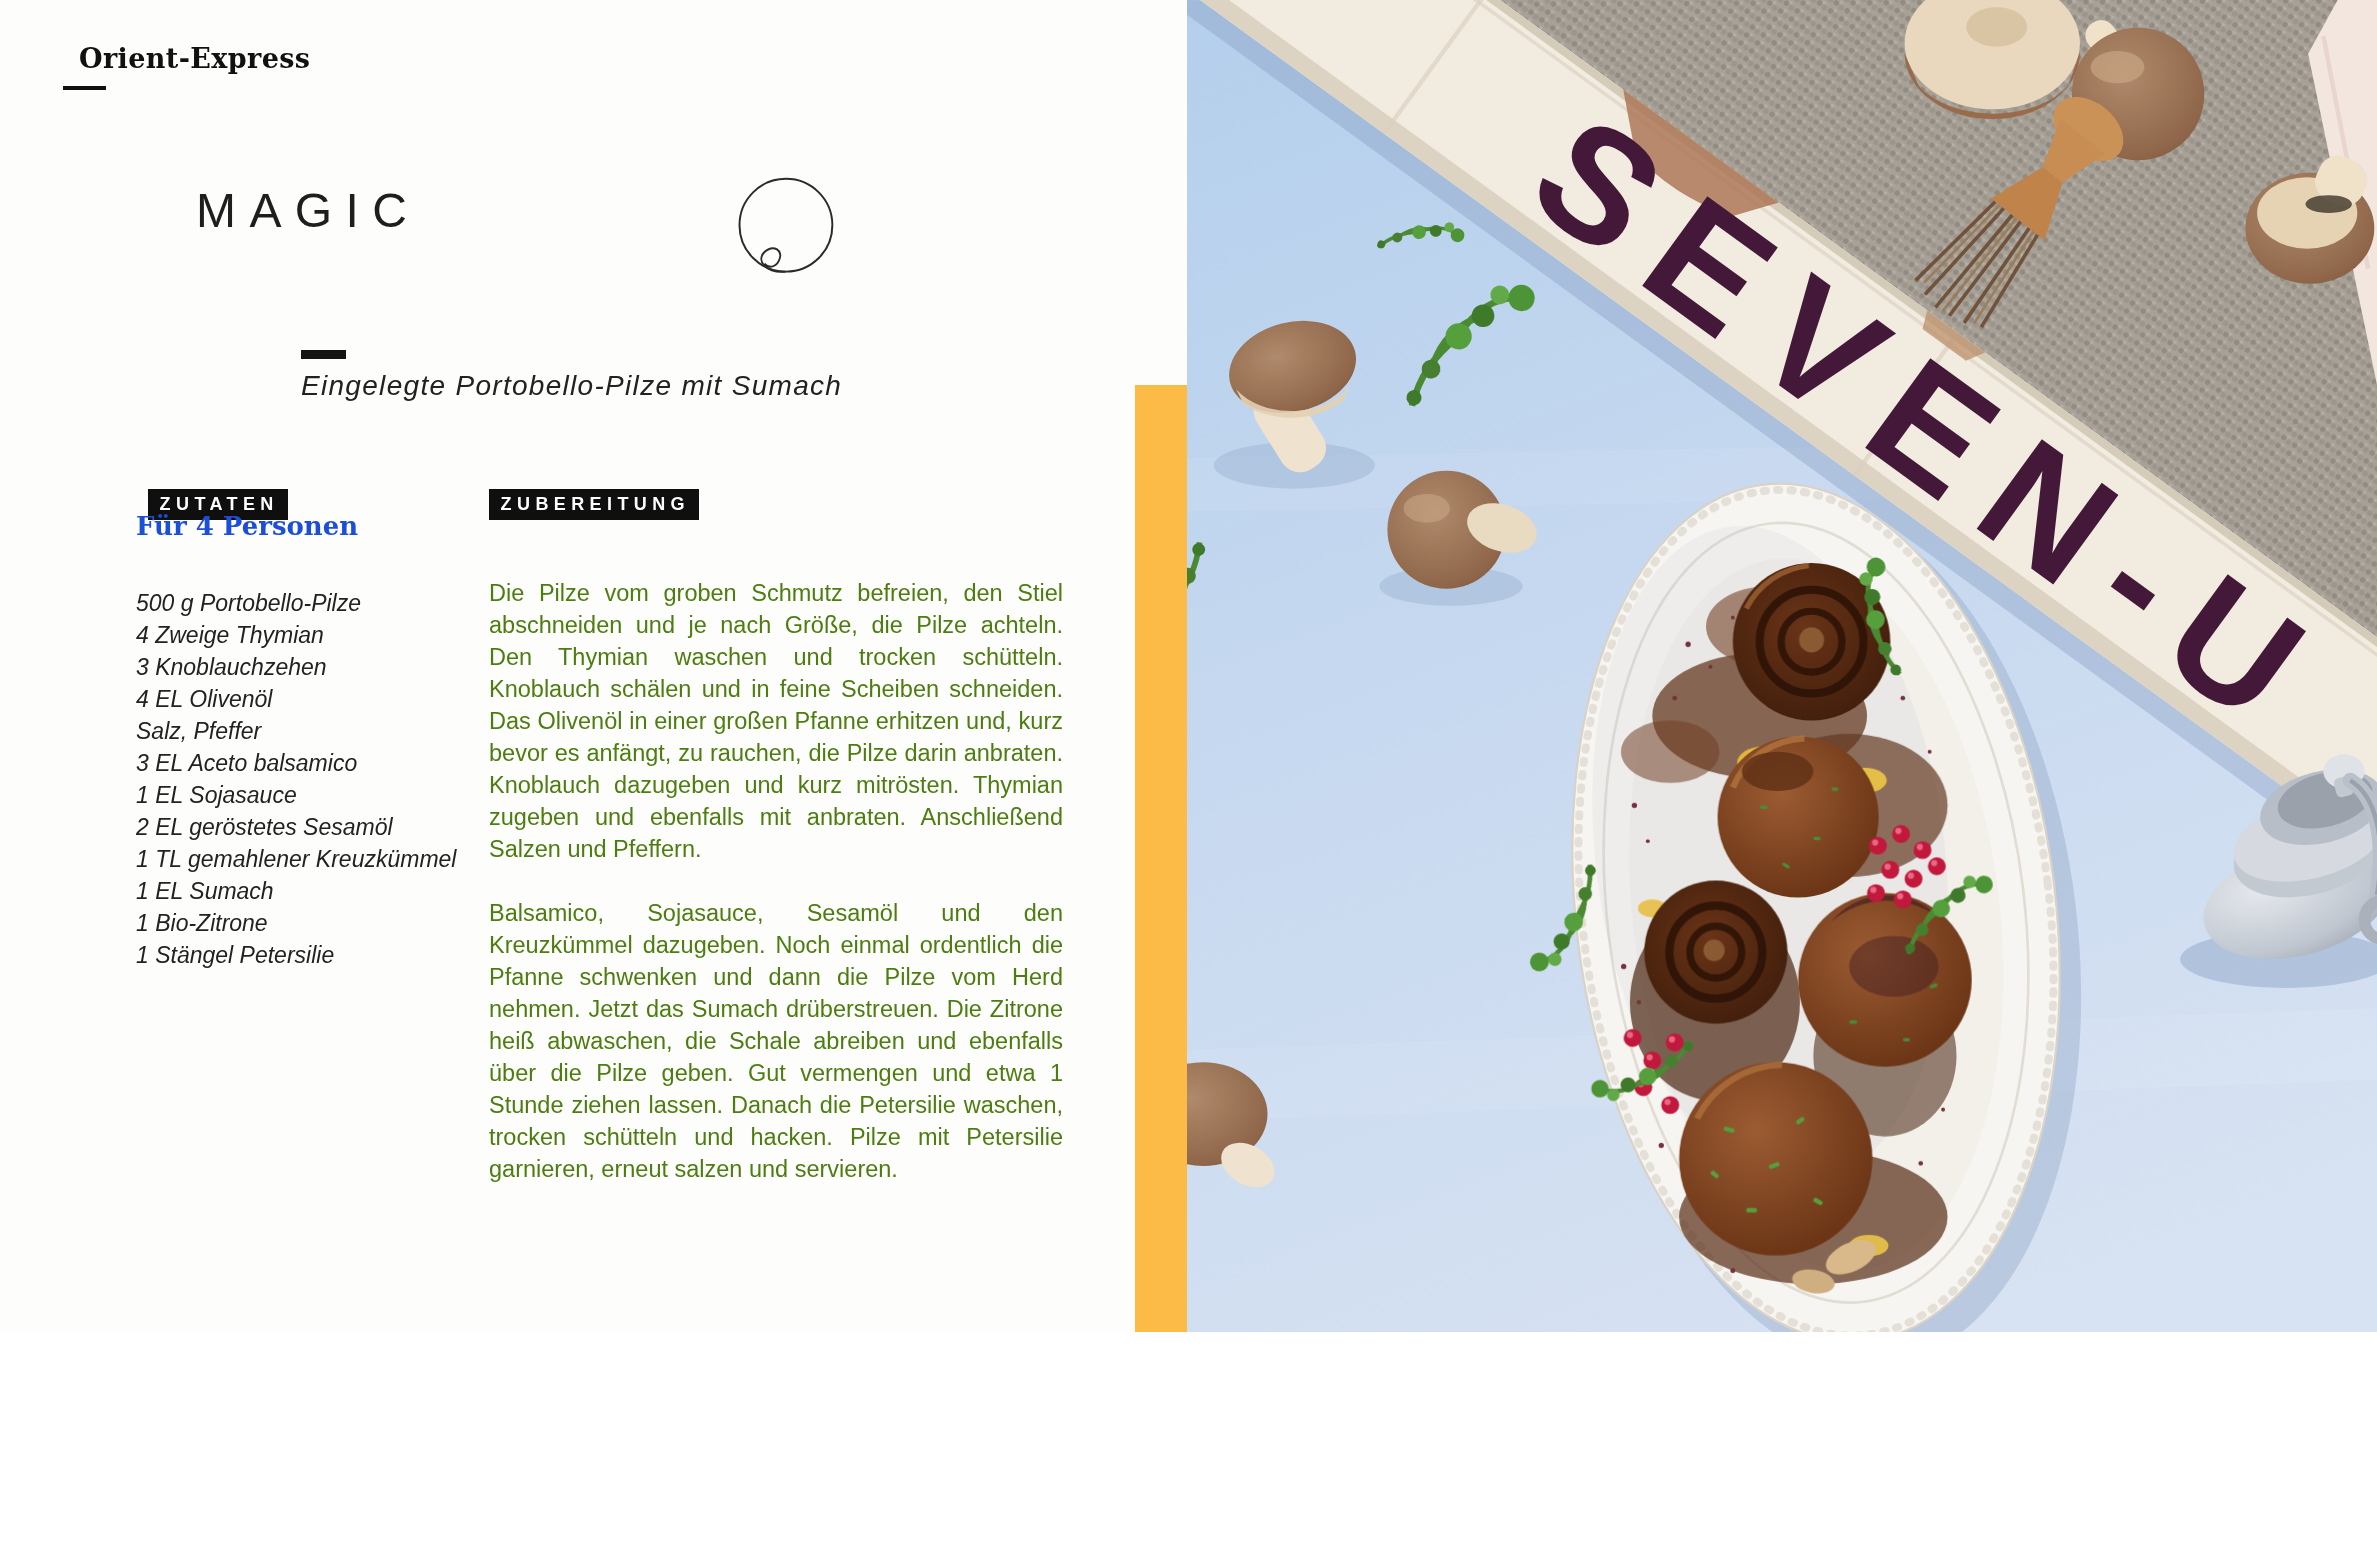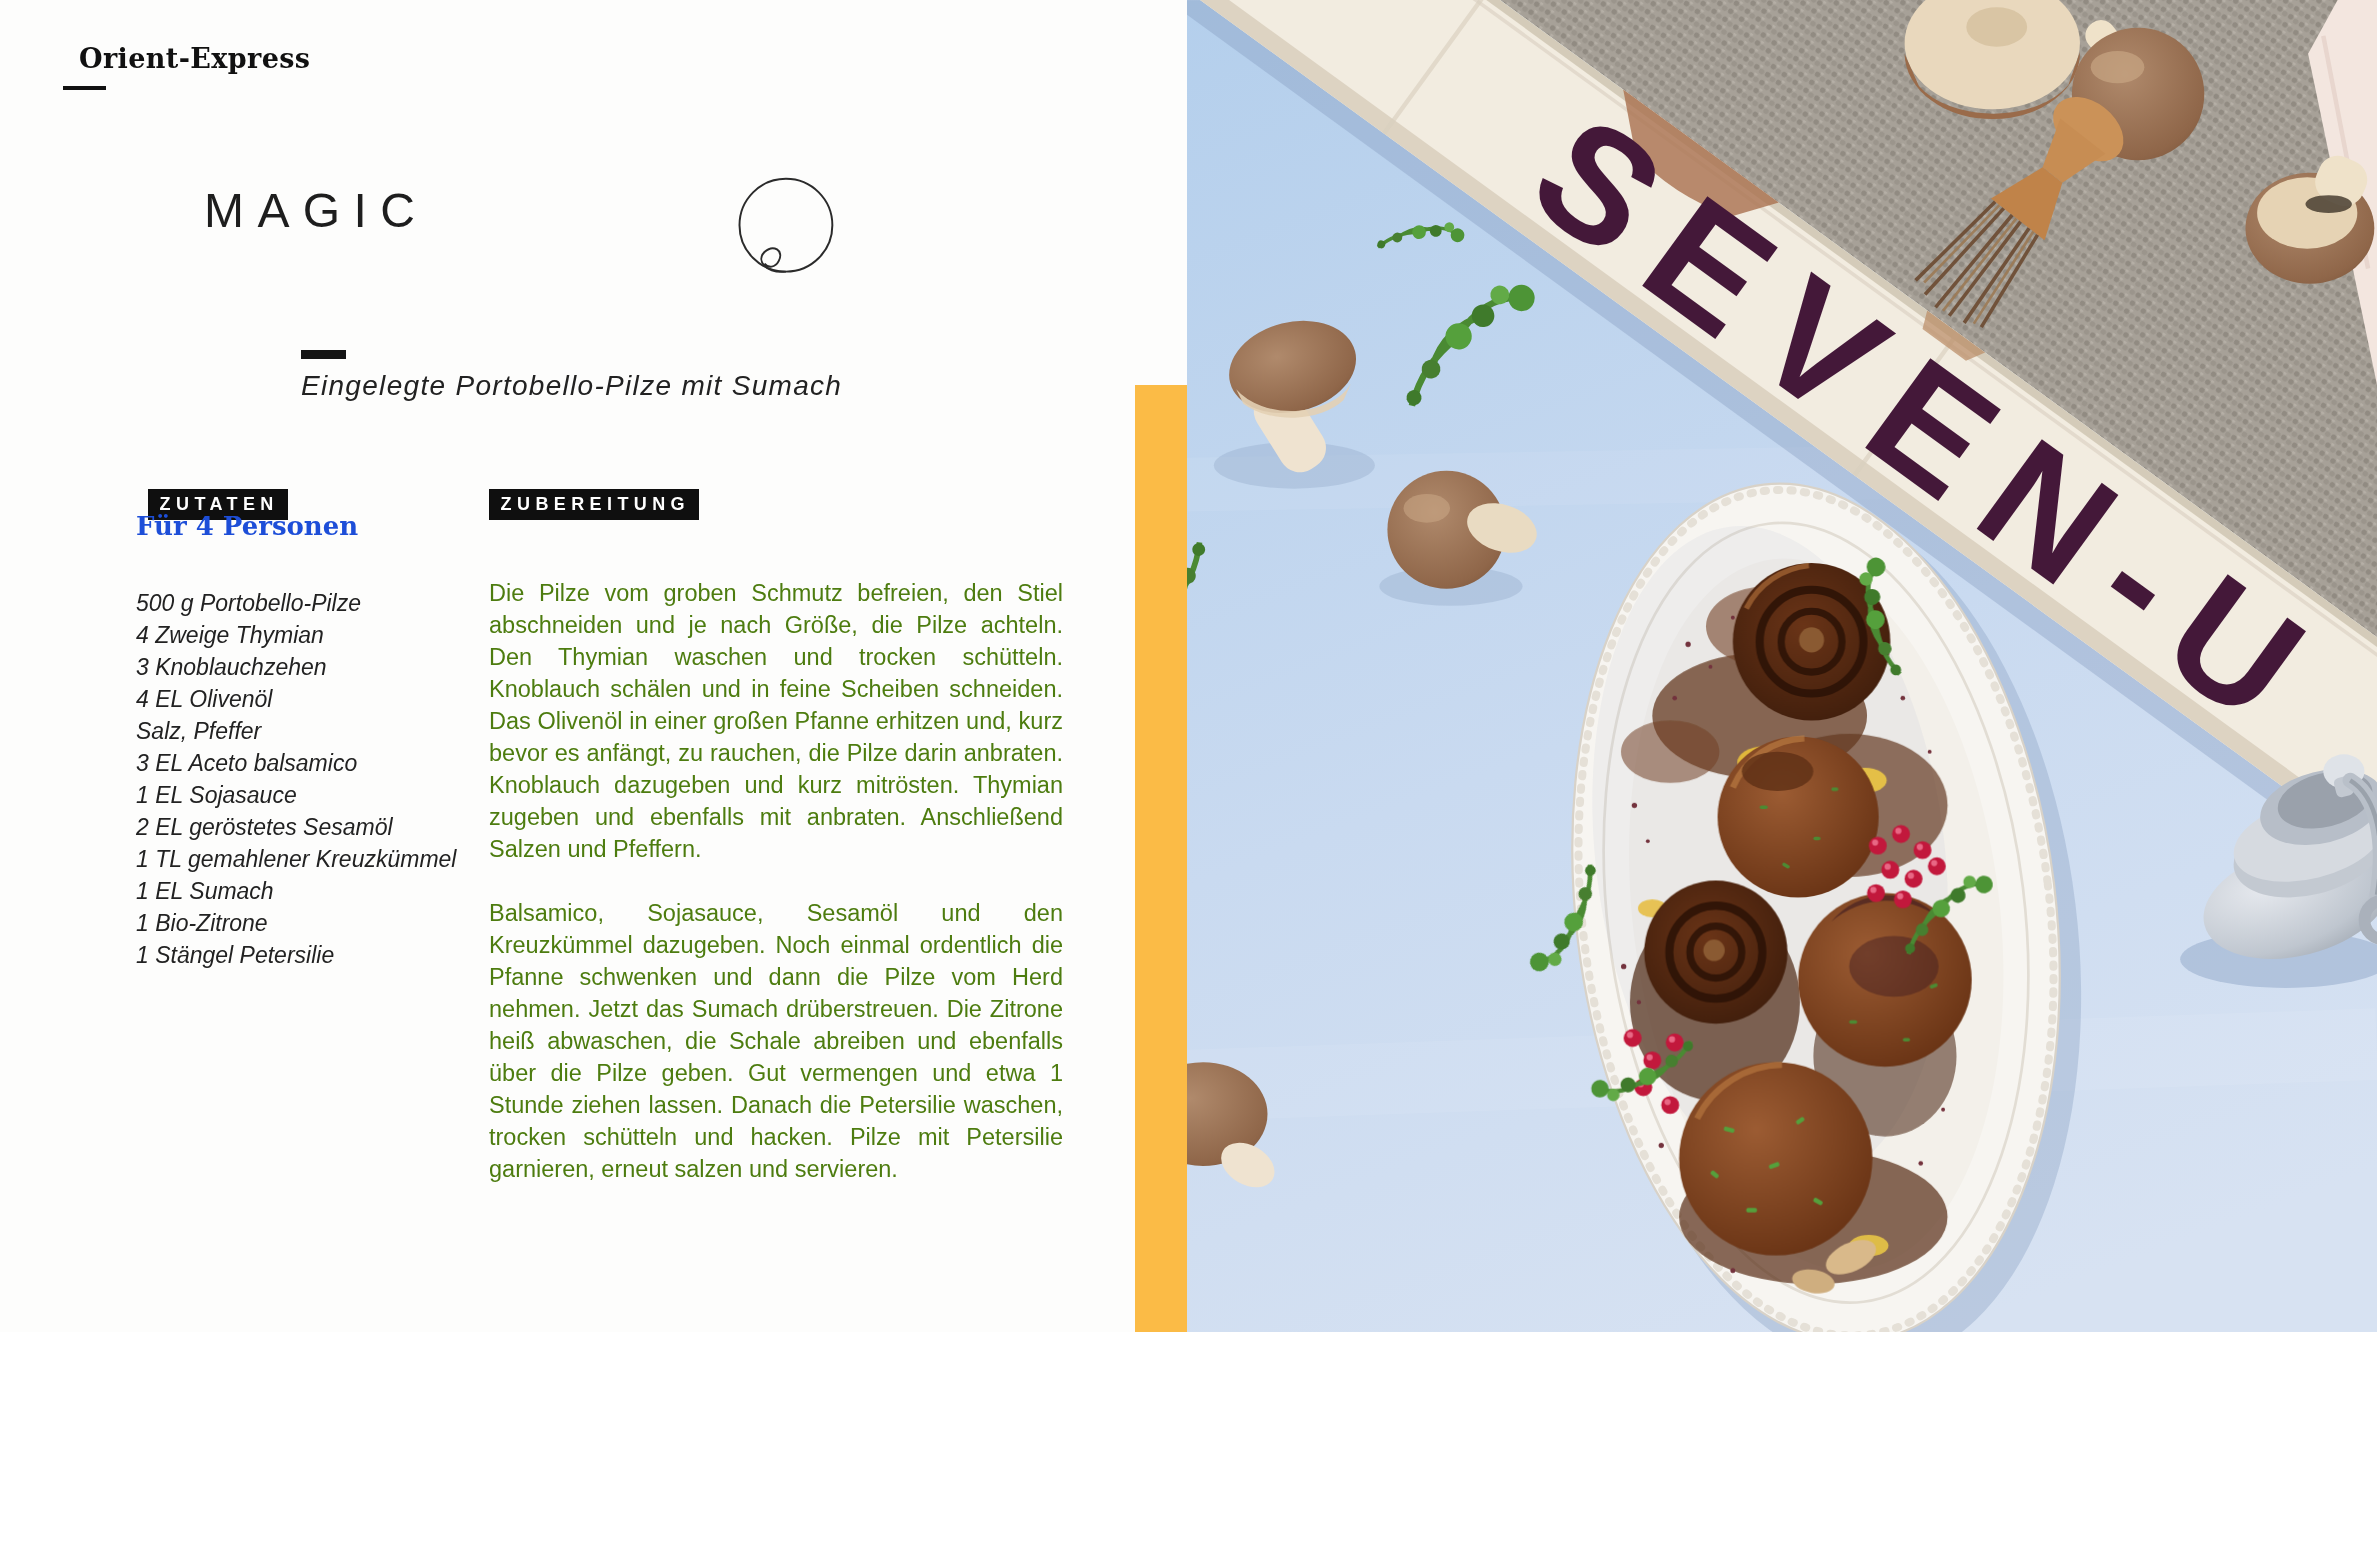--- a/index.html
+++ b/index.html
@@ -4,21 +4,21 @@
 <style>
   html,body{margin:0;padding:0;background:#ffffff;}
   .page{position:relative;width:2377px;height:1332px;background:#fdfdfc;overflow:hidden;
         font-family:"Liberation Sans",sans-serif;color:#1b1b1b;}
   .abs{position:absolute;}
 
   
   .eyebrow{left:79px;top:43px;font-family:"DejaVu Serif",serif;font-weight:bold;
            font-size:27px;letter-spacing:0.4px;color:#111;}
   .eyebrow-rule{left:63px;top:86px;width:43px;height:3.6px;background:#111;}
-  .title-magic{left:204px;top:183px;font-size:48px;letter-spacing:13.4px;color:#1e1e1e;}
+  .title-magic{left:196px;top:183px;font-size:48px;letter-spacing:13.4px;color:#1e1e1e;}
   .title-mushrooms{left:285px;top:243px;font-family:"DejaVu Serif",serif;font-weight:bold;
                    font-size:95px;letter-spacing:-1.8px;color:#0e0e0e;}
   .title-dash{left:301px;top:350px;width:45px;height:9px;background:#141414;}
   .subtitle{left:301px;top:370px;font-style:italic;font-size:28px;letter-spacing:1.3px;color:#222;text-align:center;}
 
   .section-label{background:#0f0f0f;color:#fff;font-weight:bold;font-size:18px;
                  letter-spacing:5.4px;padding:5.4px 9px 4.5px 11.6px;}
   .lbl-zutaten{left:148px;top:489px;}
   .lbl-zubereitung{left:489px;top:489px;}
   .servings{left:136px;top:511px;font-family:"DejaVu Serif",serif;font-weight:bold;

